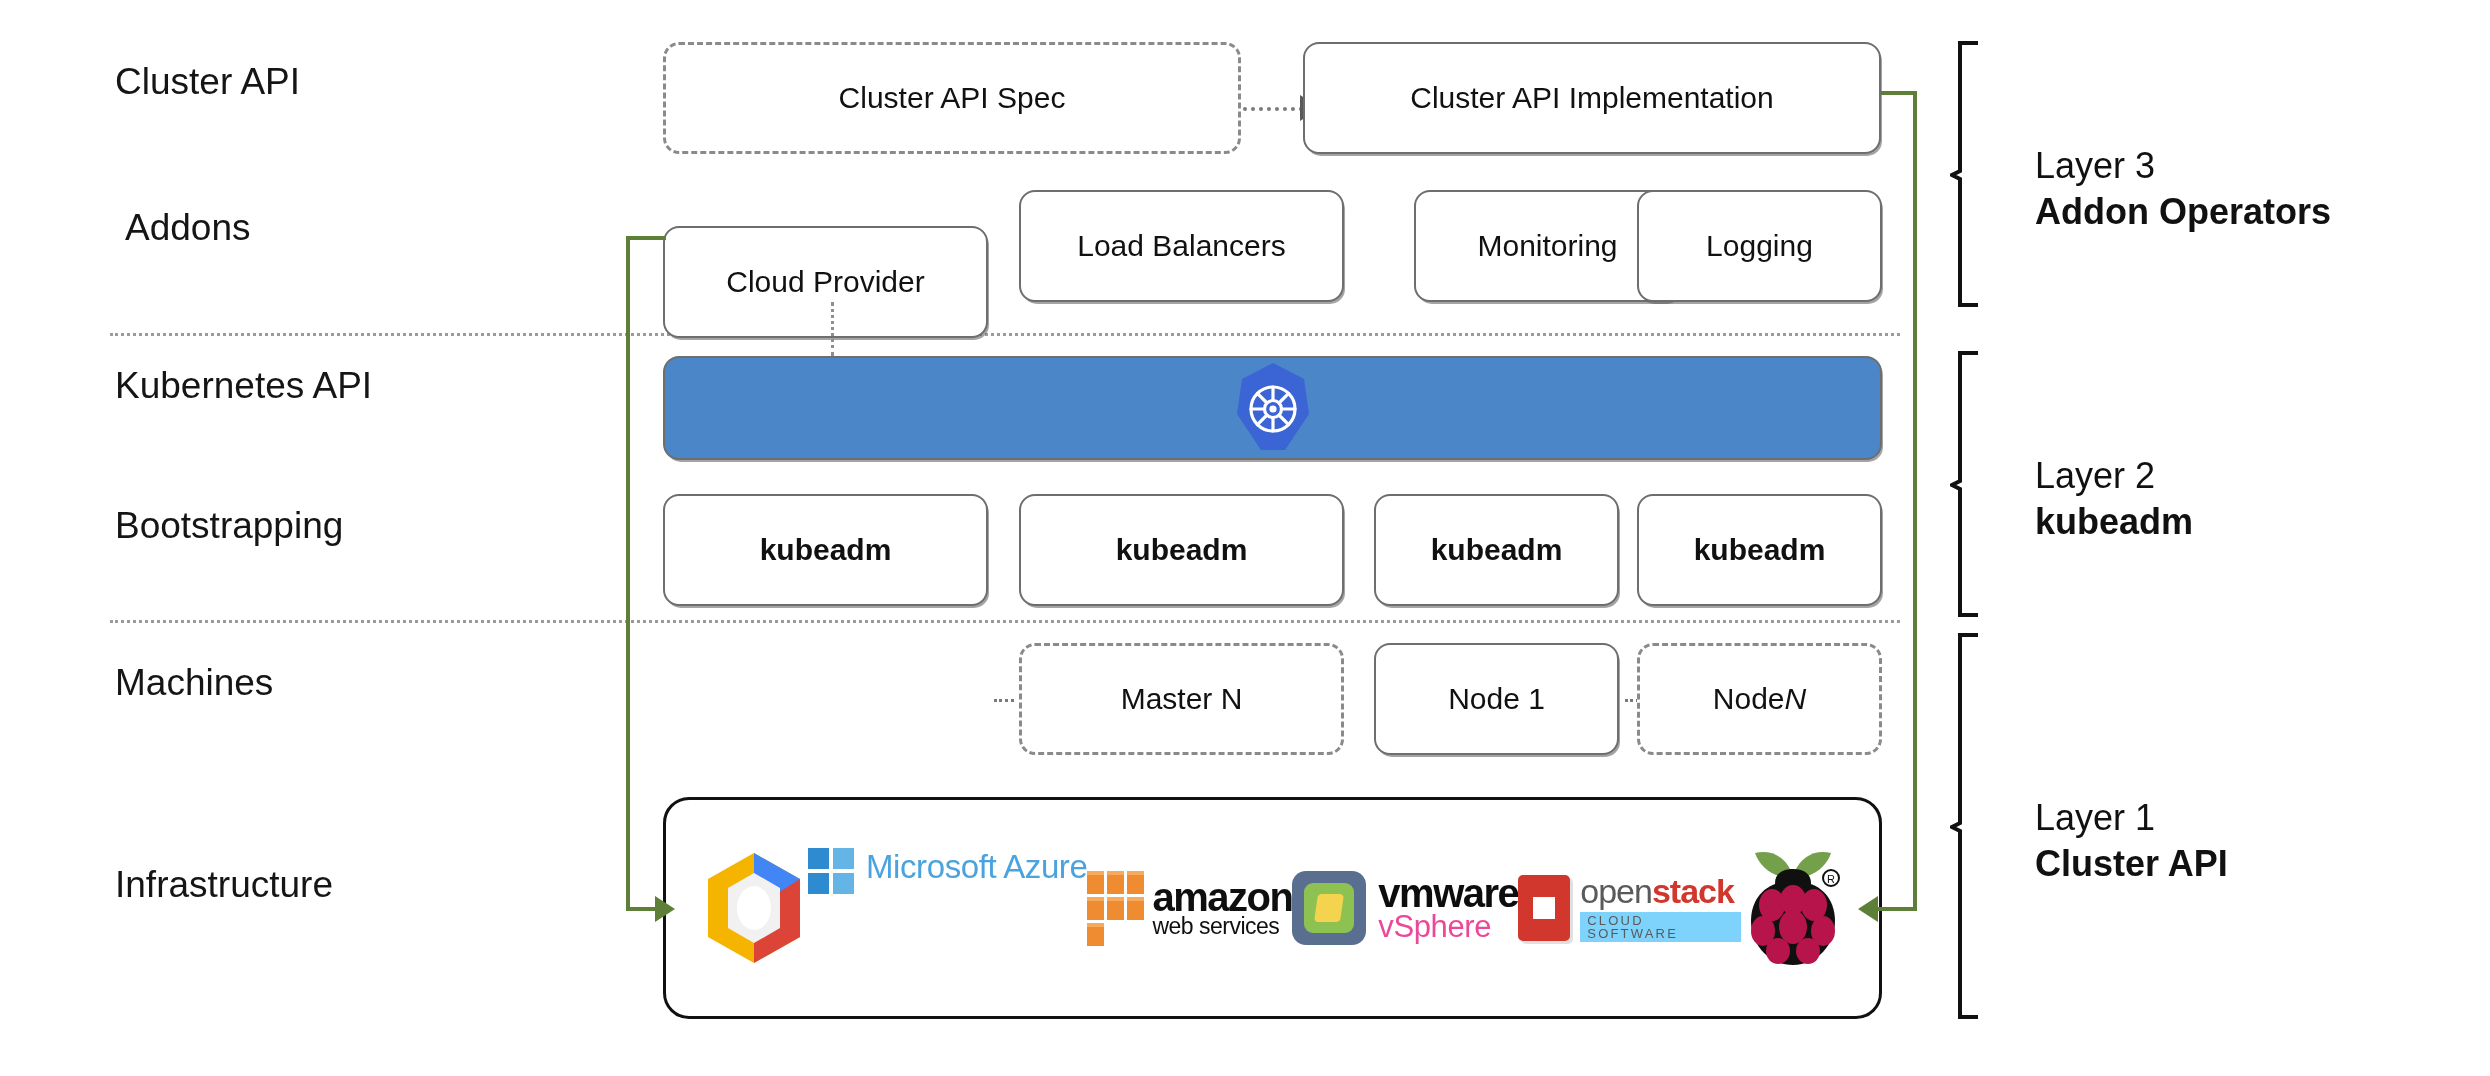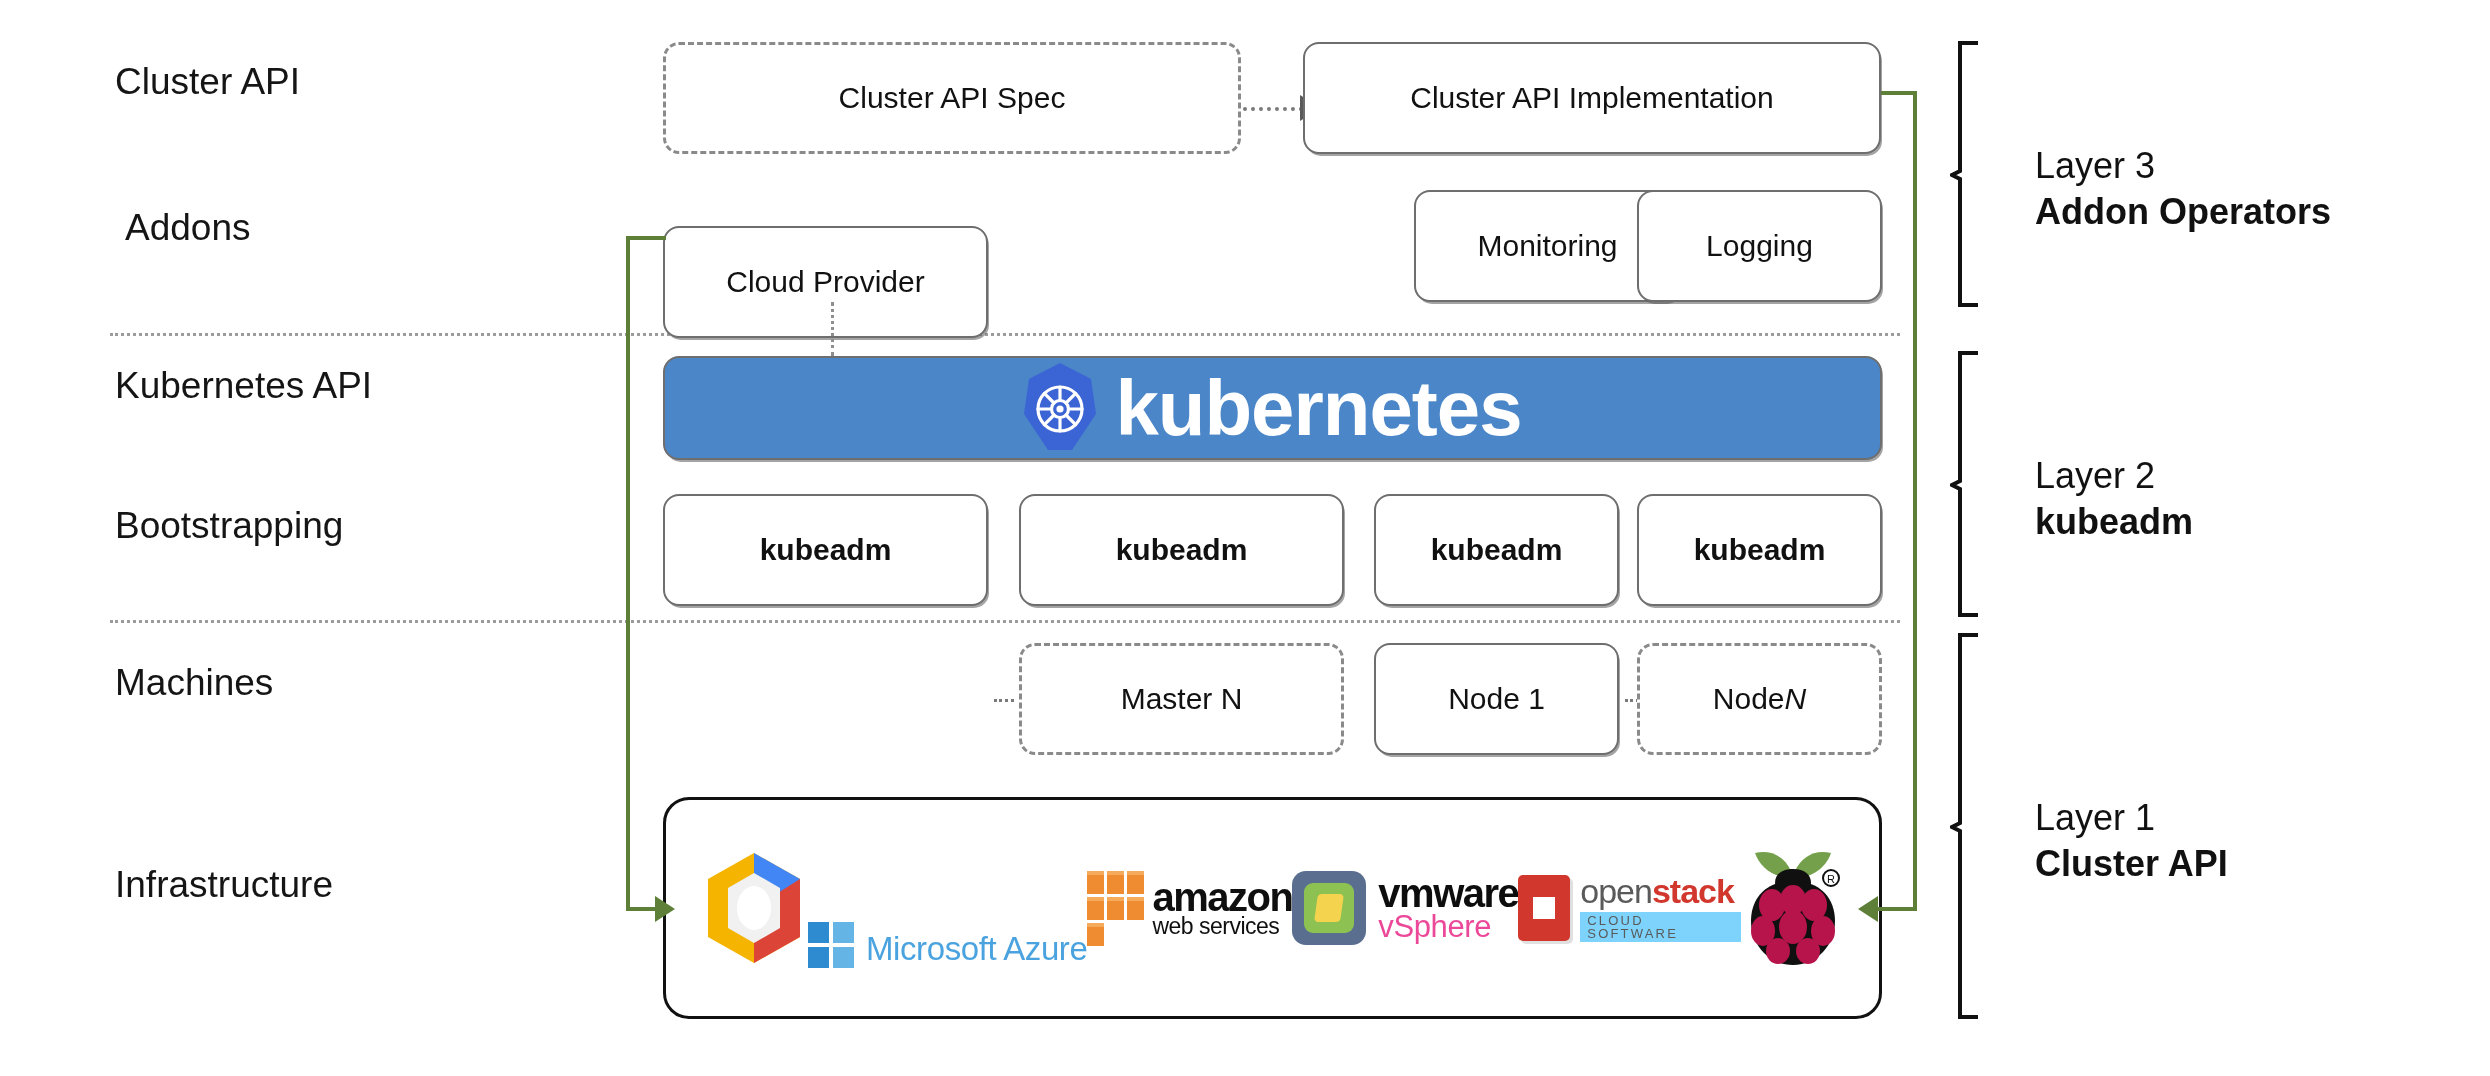--- a/index.html
+++ b/index.html
@@ -85,21 +85,21 @@
     padding:0 34px;
   }
   .logo-slot{
     display:flex;
     align-items:center;
     justify-content:center;
     height:120px;
   }
 
   
-  .azure{display:flex;align-items:flex-end;gap:12px;}
+  .azure{display:flex;align-items:flex-start;gap:12px;}
   .azure-glyph{
     width:46px;height:46px;
     display:grid;
     grid-template-columns:1fr 1fr;
     grid-template-rows:1fr 1fr;
     gap:4px;
   }
   .azure-glyph i{display:block;background:#4aa3df;}
   .azure-glyph i:nth-child(1){background:#2e8bd0;}
   .azure-glyph i:nth-child(2){background:#64b5e5;}
@@ -221,20 +221,23 @@
 
   <div class="dashed-conn" style="left:1243px; top:107px; width:60px;"></div>
   <div class="arrow-right" style="left:1300px; top:95px; border-left:20px solid #5a5a5a;"></div>
 
   <div class="box solid" style="left:1303px; top:42px; width:578px; height:112px;">
     <span>Cluster API Implementation</span>
   </div>
 
   <div class="box solid" style="left:663px; top:190px; width:325px; height:112px;margin-top:36px;">
     <span>Cloud Provider</span>
+  </div>
+  <div class="box solid" style="left:1019px; top:190px; width:325px; height:112px;">
+    <span>Load Balancers</span>
   </div>
   <div class="box solid" style="left:1374px; top:190px; width:267px; height:112px;margin-left:40px;">
     <span>Monitoring</span>
   </div>
   <div class="box solid" style="left:1637px; top:190px; width:245px; height:112px;">
     <span>Logging</span>
   </div>
 
   <div class="dotted-vert" style="left:831px; top:302px; height:54px;"></div>
 
@@ -248,21 +251,20 @@
         <line x1="37" y1="55.5" x2="37" y2="69"></line>
         <line x1="15" y1="47" x2="28.5" y2="47"></line>
         <line x1="45.5" y1="47" x2="59" y2="47"></line>
         <line x1="21.4" y1="31.4" x2="31" y2="41"></line>
         <line x1="43" y1="53" x2="52.6" y2="62.6"></line>
         <line x1="52.6" y1="31.4" x2="43" y2="41"></line>
         <line x1="31" y1="53" x2="21.4" y2="62.6"></line>
       </g>
       <circle cx="37" cy="47" r="3.6" fill="#ffffff"></circle>
     </svg>
-    <span class="k8s-wordmark">kubernetes</span>
   </div>
 
   <div class="box solid bold" style="left:663px; top:494px; width:325px; height:112px;">
     <span>kubeadm</span>
   </div>
   <div class="box solid bold" style="left:1019px; top:494px; width:325px; height:112px;">
     <span>kubeadm</span>
   </div>
   <div class="box solid bold" style="left:1374px; top:494px; width:245px; height:112px;">
     <span>kubeadm</span>

